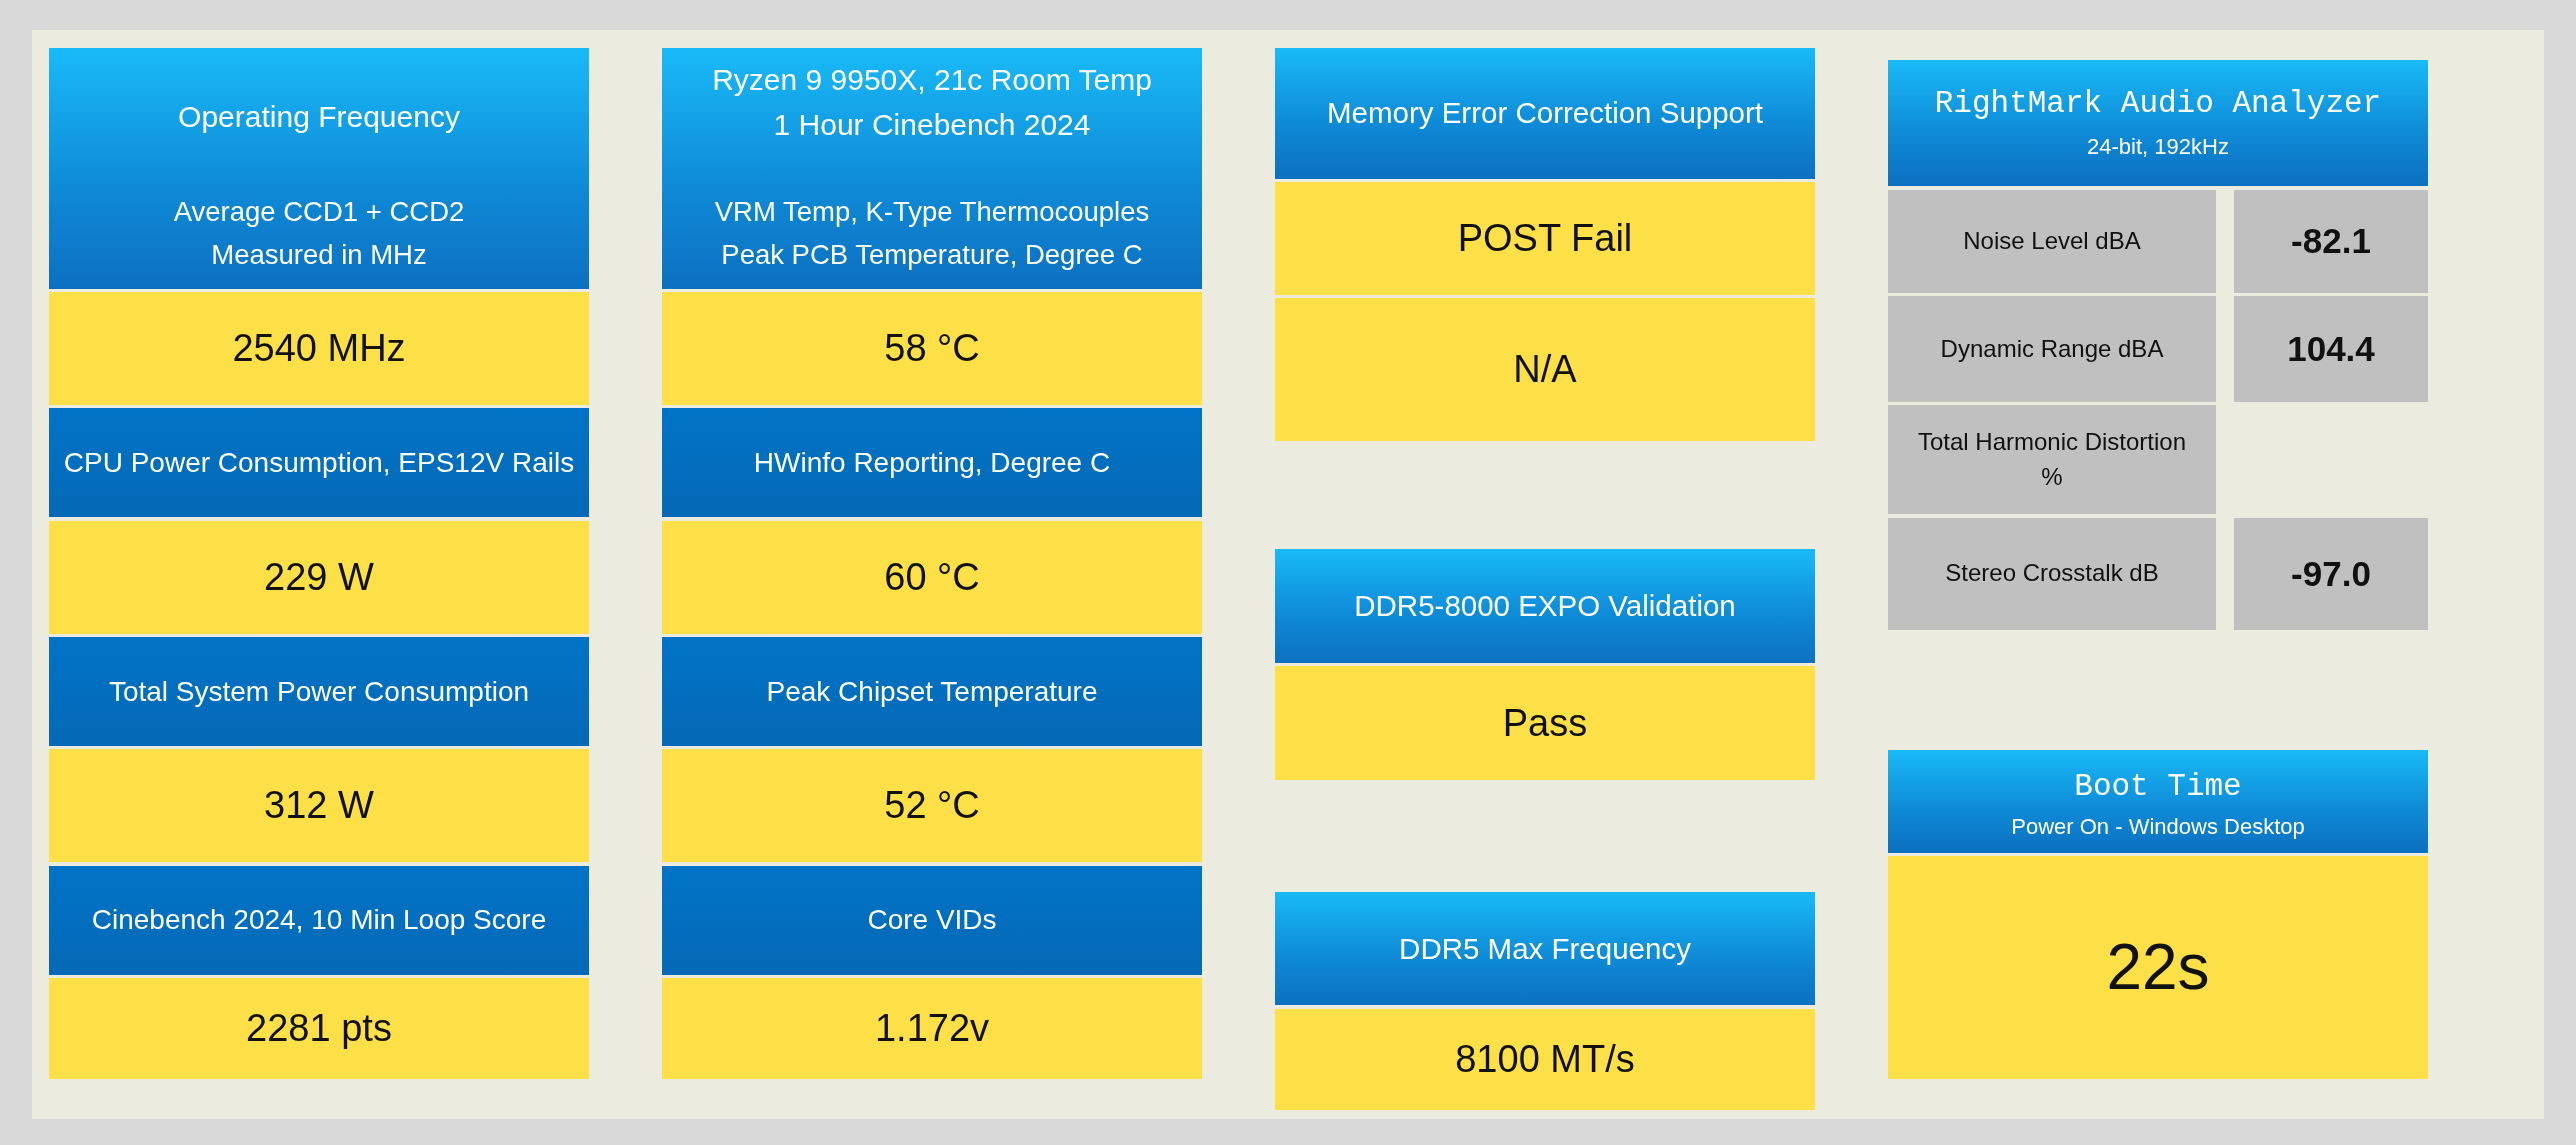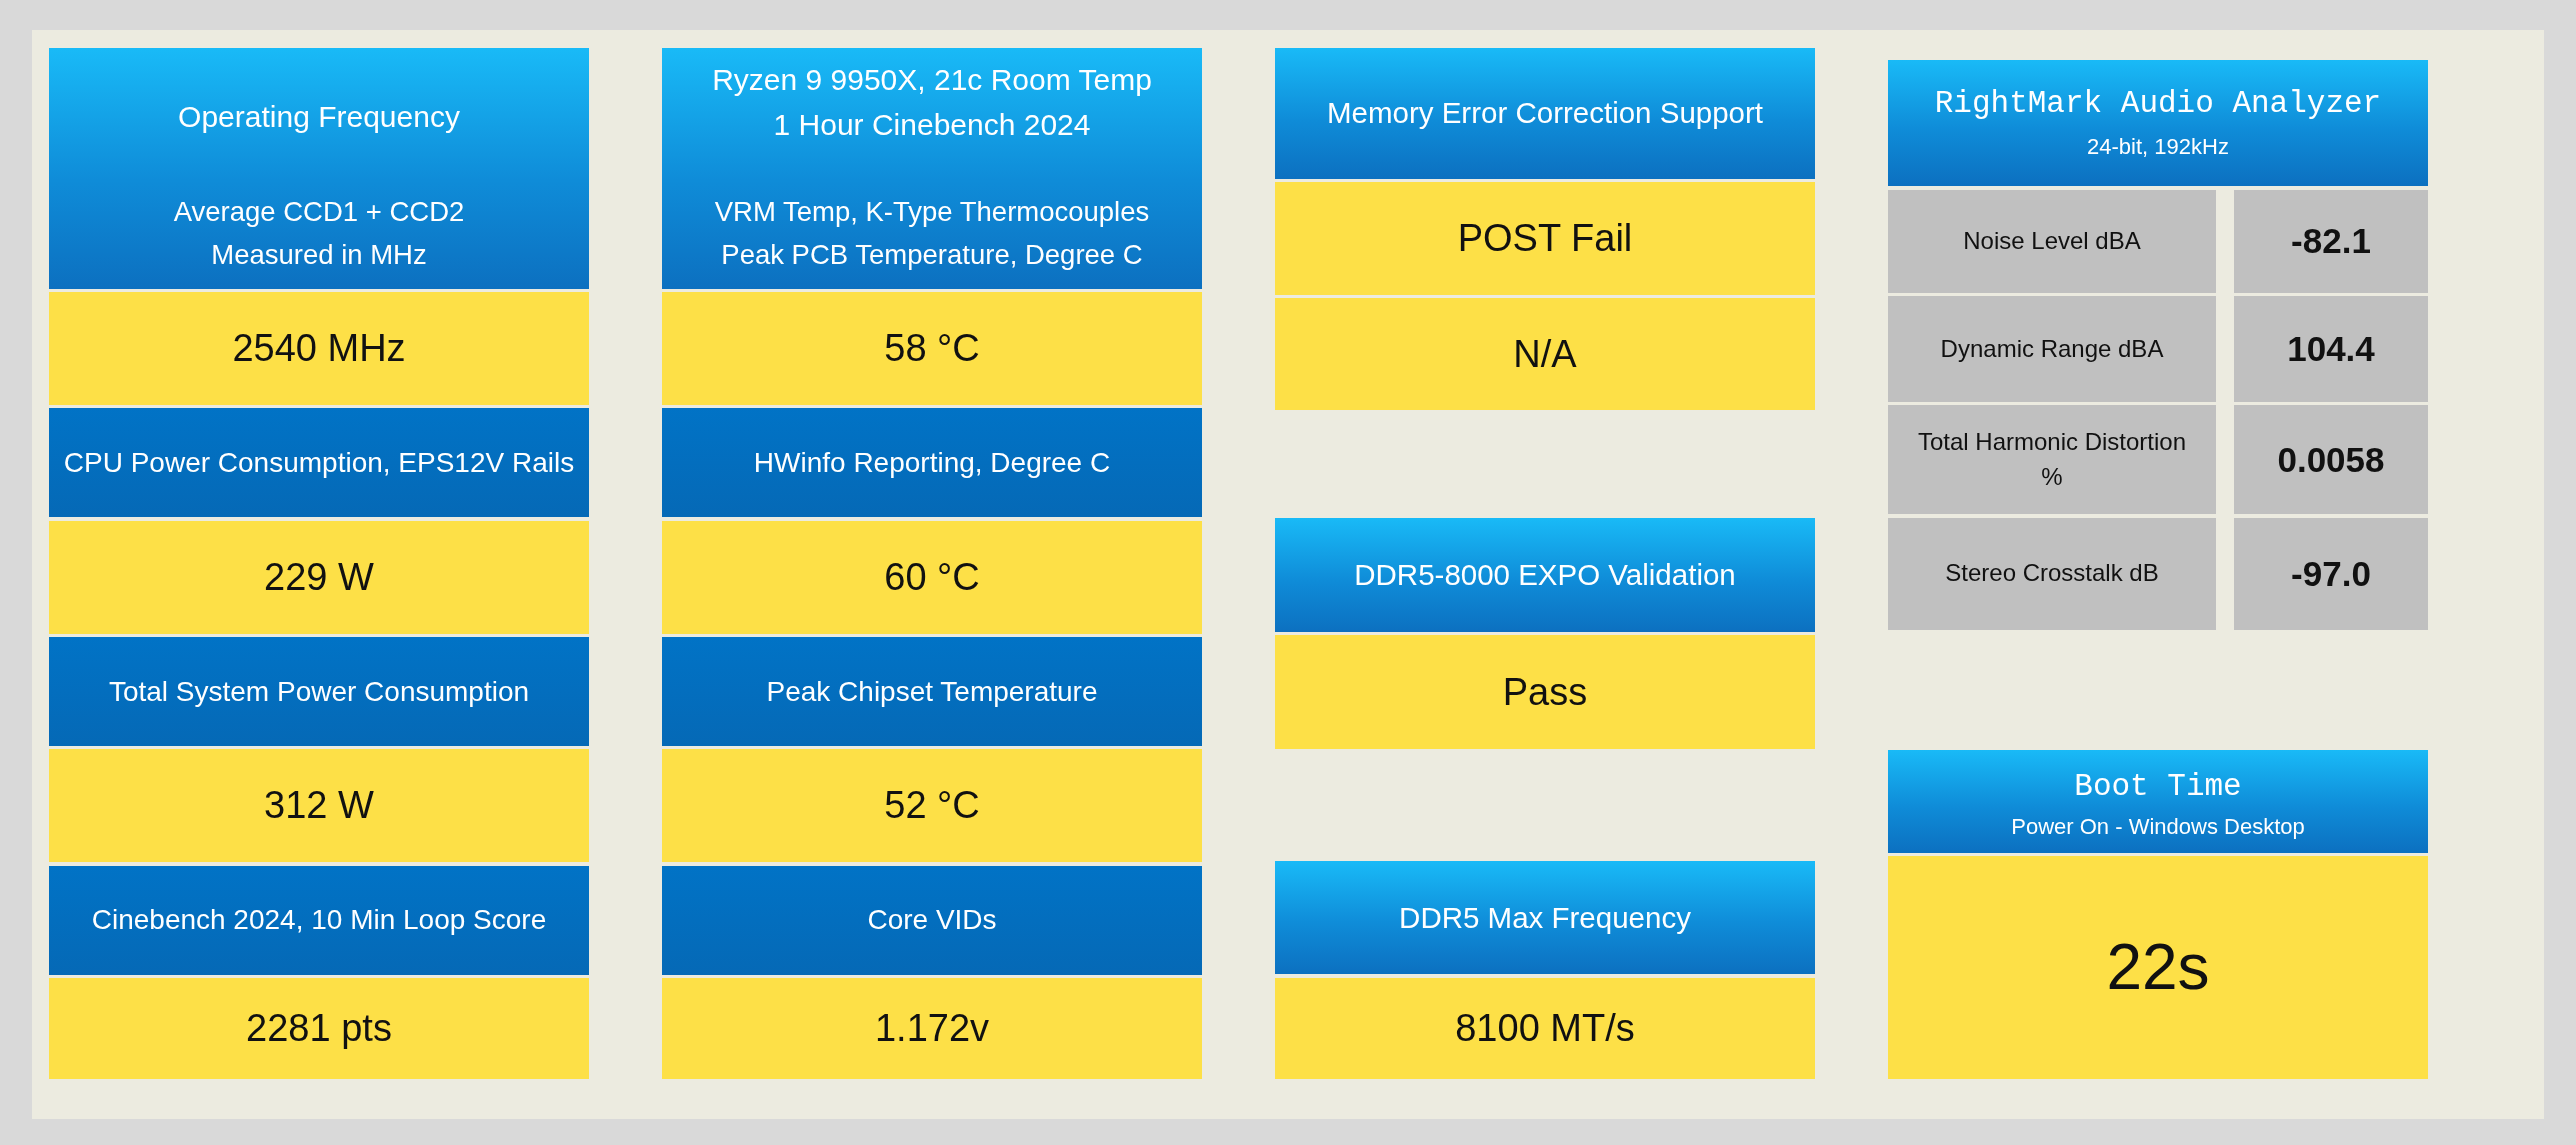--- a/index.html
+++ b/index.html
@@ -103,21 +103,21 @@
       <div class="cell val" style="height:113px">60 °C</div>
       <div class="cell lab" style="height:109px">Peak Chipset Temperature</div>
       <div class="cell val" style="height:113px">52 °C</div>
       <div class="cell lab" style="height:109px">Core VIDs</div>
       <div class="cell val" style="height:101px">1.172v</div>
     </div>
 
     <div class="col">
       <div class="cell grad h-single" style="height:131px">Memory Error Correction Support</div>
       <div class="cell val" style="height:113px">POST Fail</div>
-      <div class="cell val" style="height:112px">N/A</div>
+      <div class="cell val" style="height:143px">N/A</div>
       <div class="spacer" style="height:101px"></div>
       <div class="cell grad h-single" style="height:114px">DDR5-8000 EXPO Validation</div>
       <div class="cell val" style="height:114px">Pass</div>
       <div class="spacer" style="height:105px"></div>
       <div class="cell grad h-single" style="height:113px">DDR5 Max Frequency</div>
       <div class="cell val" style="height:101px">8100 MT/s</div>
     </div>
 
     <div class="col" style="padding-top:12.7px">
       <div class="cell grad" style="height:126px">
@@ -127,21 +127,20 @@
       <div class="tbl-row" style="height:103px">
         <div class="tbl-lab">Noise Level dBA</div>
         <div class="tbl-val">-82.1</div>
       </div>
       <div class="tbl-row" style="height:106px">
         <div class="tbl-lab">Dynamic Range dBA</div>
         <div class="tbl-val">104.4</div>
       </div>
       <div class="tbl-row" style="height:109px">
         <div class="tbl-lab">Total Harmonic Distortion %</div>
-        <div class="tbl-val">0.0058</div>
       </div>
       <div class="tbl-row" style="height:112px">
         <div class="tbl-lab">Stereo Crosstalk dB</div>
         <div class="tbl-val">-97.0</div>
       </div>
       <div class="spacer" style="height:113px"></div>
       <div class="cell grad" style="height:103px;padding-top:6.7px">
         <div class="rm-title">Boot Time</div>
         <div class="rm-sub" style="margin-top:9.4px">Power On - Windows Desktop</div>
       </div>

